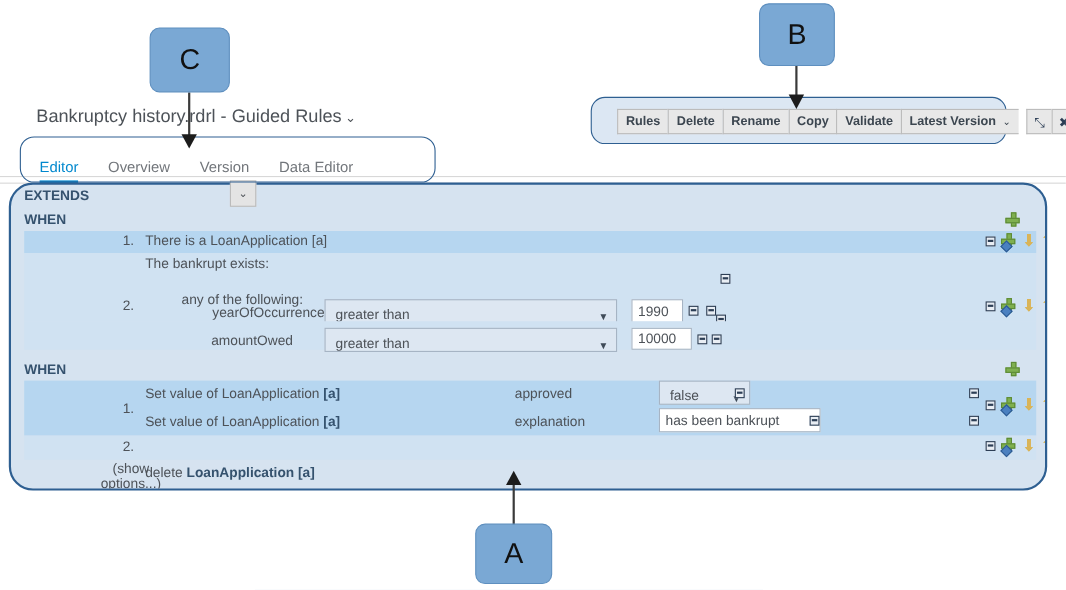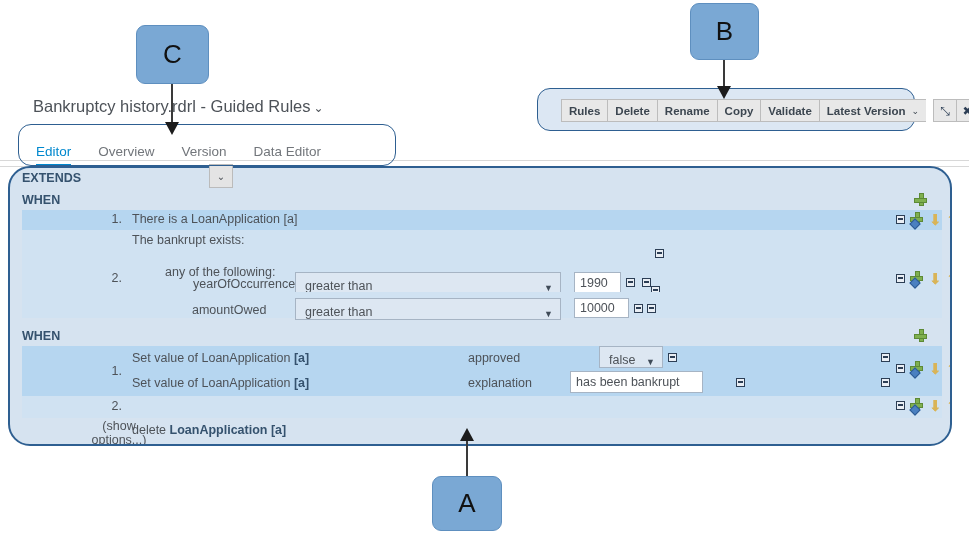--- a/index.html
+++ b/index.html
@@ -399,33 +399,33 @@
     <div class="plus" style="left:904px; top:161px;"></div>
 
     <div class="band hi" style="top:178px; height:50px;"></div>
     <div class="row-num" style="left:90px; top:196px;">1.</div>
 
     <div class="row-txt" style="left:122px; top:183px;">
       <span>Set value of LoanApplication</span>
       <b>[a]</b>
     </div>
     <div class="row-txt" style="left:458px; top:183px;">approved</div>
-    <div class="sel" style="left:589px; top:178px; width:64px; height:22px;">
+    <div class="sel" style="left:589px; top:178px; width:83px; height:22px;">
       <span>false</span>
       <span class="arw">▼</span>
     </div>
     <div class="sq" style="left:658px; top:185px;"></div>
     <div class="sq" style="left:871px; top:185px;"></div>
 
     <div class="row-txt" style="left:122px; top:208px;">
       <span>Set value of LoanApplication</span>
       <b>[a]</b>
     </div>
     <div class="row-txt" style="left:458px; top:208px;">explanation</div>
-    <div class="txt" style="left:560px; top:203px; width:133px; height:22px;">
+    <div class="txt" style="left:589px; top:203px; width:147px; height:22px;">
       <span>has been bankrupt</span>
     </div>
     <div class="sq" style="left:726px; top:210px;"></div>
     <div class="sq" style="left:871px; top:210px;"></div>
 
     <div class="sq" style="left:886px; top:196px;"></div>
     <div class="plus" style="left:900px; top:193px;"></div>
     <div class="bluemark" style="left:901px; top:201px;"></div>
     <div class="arrw" style="left:919px; top:193px;">⬇</div>
     <div class="arrw" style="left:936px; top:193px;">⬆</div>

